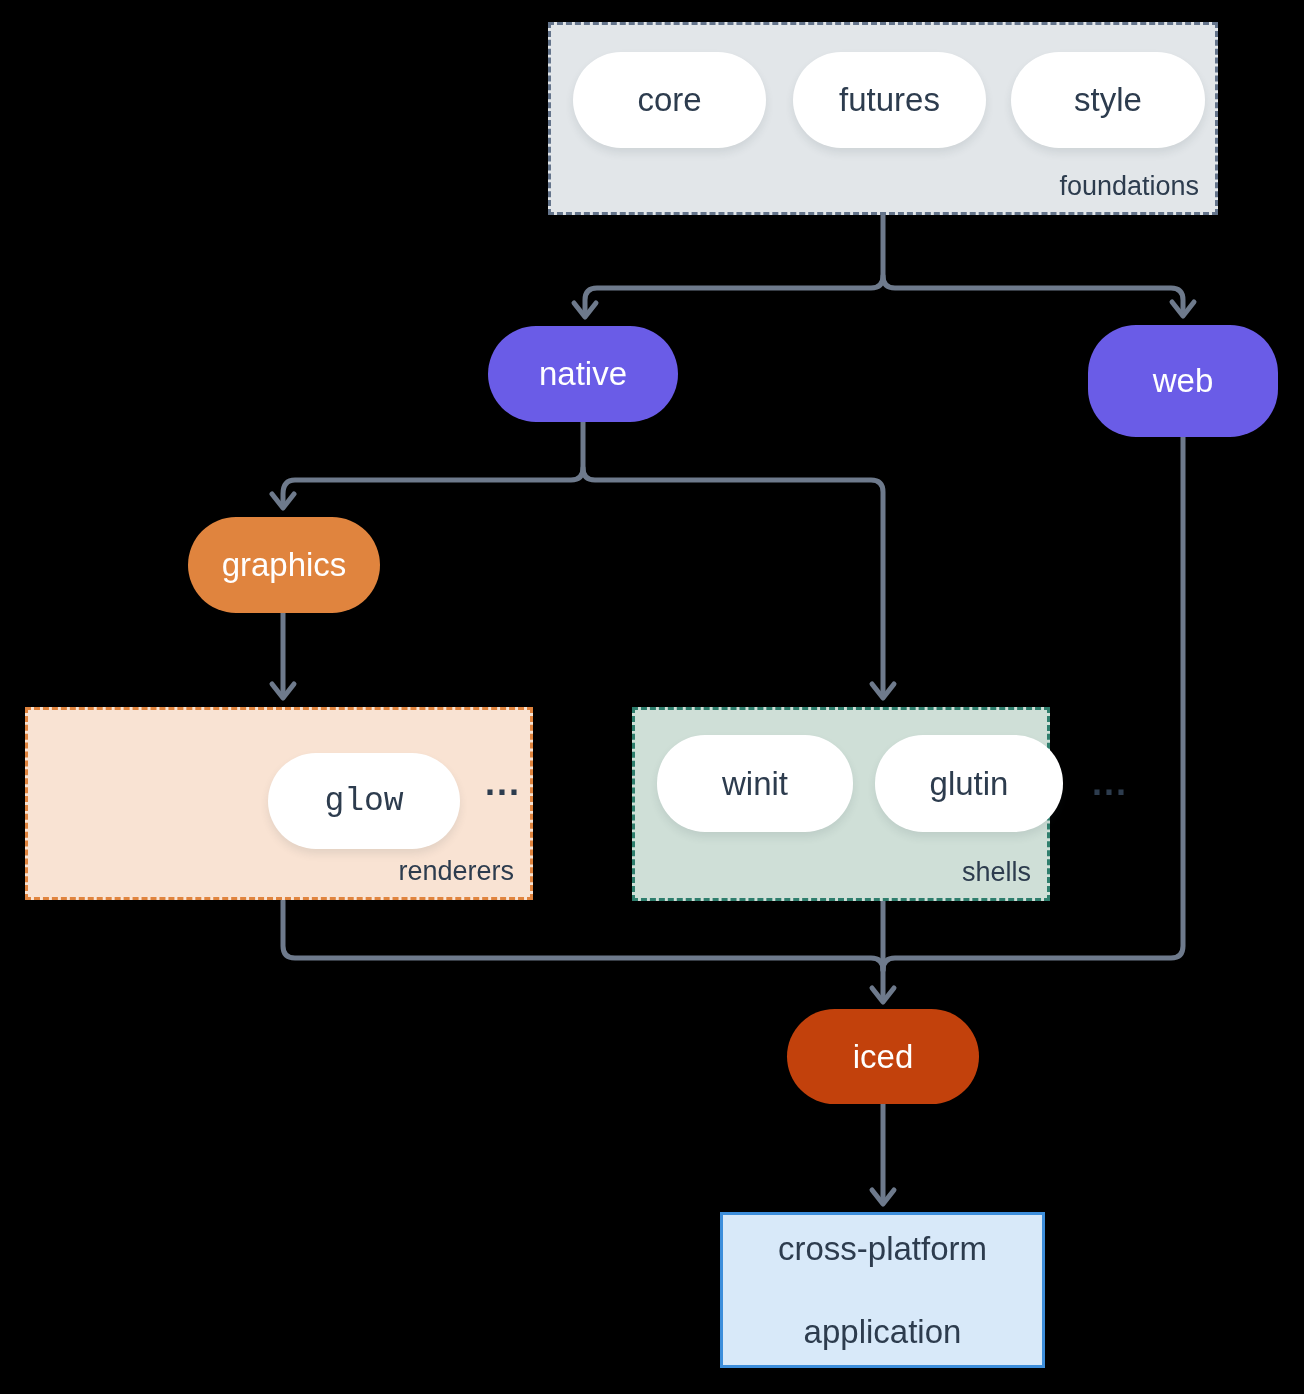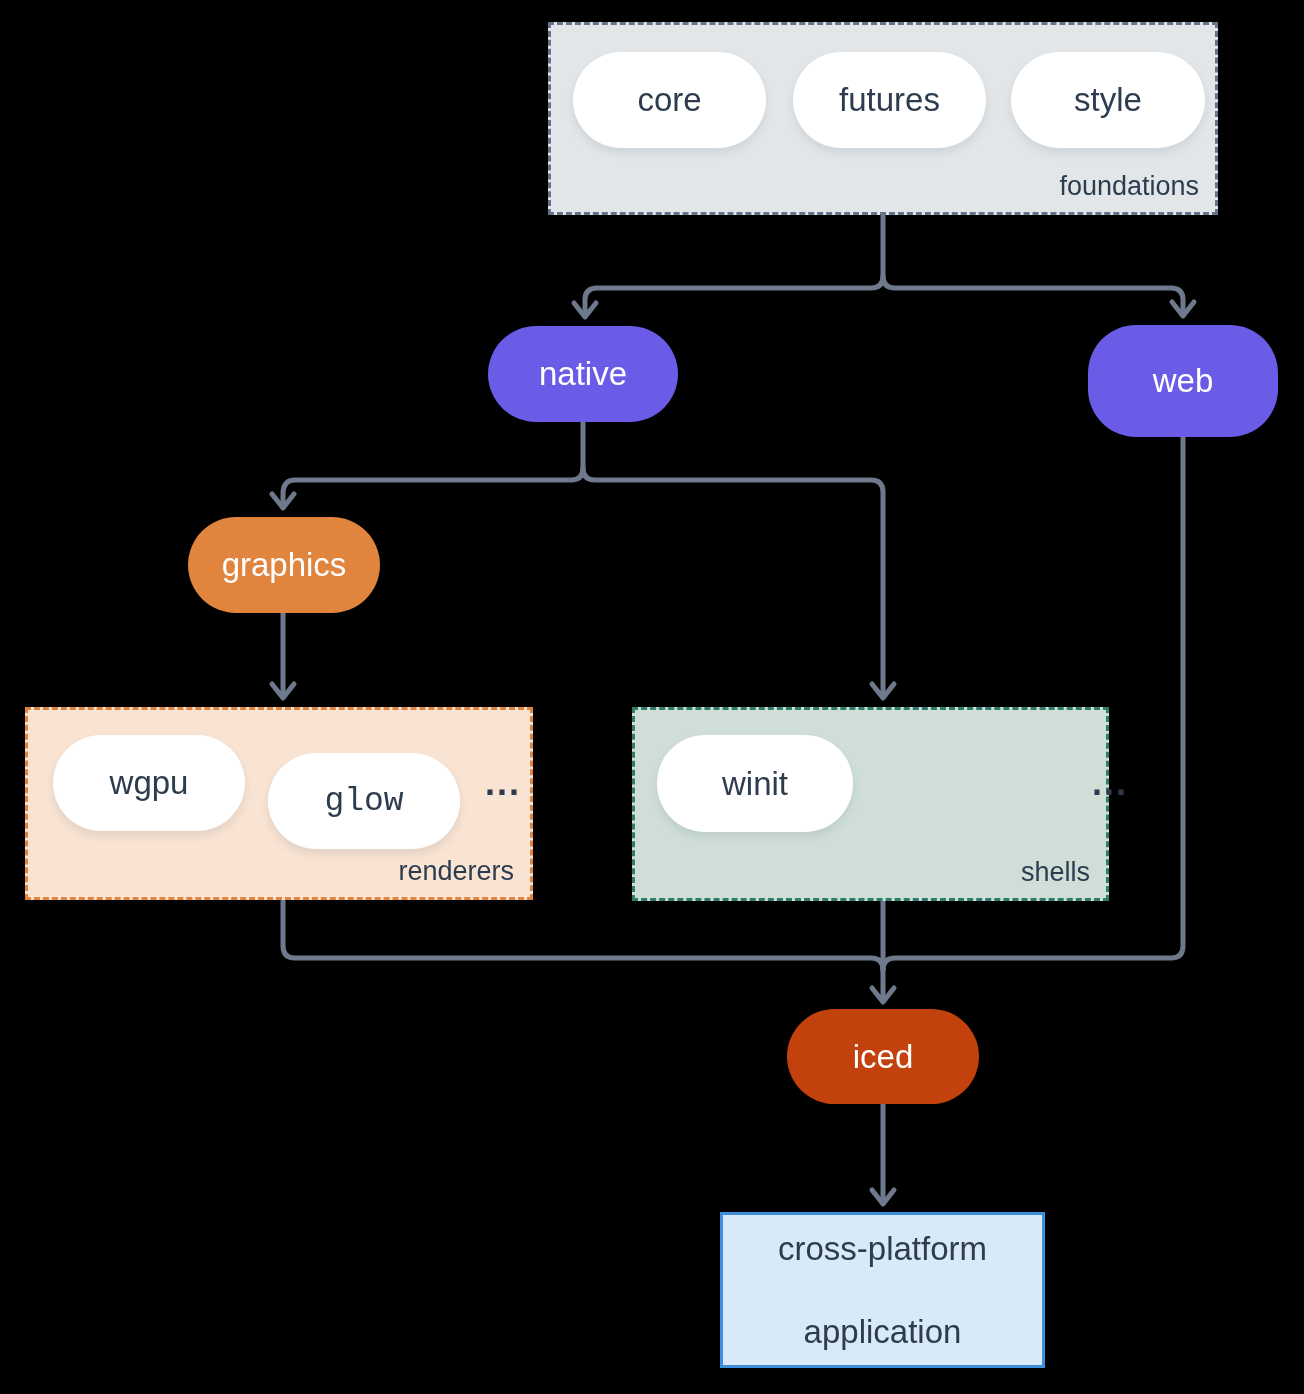--- a/index.html
+++ b/index.html
@@ -40,21 +40,21 @@
     border-color: #64748b;
   }
   .group-renderers {
     left: 25px; top: 707px;
     width: 508px; height: 193px;
     background: #f9e3d3;
     border-color: #e0843e;
   }
   .group-shells {
     left: 632px; top: 707px;
-    width: 477px; height: 194px;
+    width: 418px; height: 194px;
     background: #cfdfd7;
     border-color: #2f7e6d;
   }
   .group-label {
     position: absolute;
     right: 16px; bottom: 10px;
     font-size: 27px;
     color: #2d3c4e;
   }
   .pill {
@@ -174,34 +174,34 @@
 
   <div class="pill pill-purple node-web">
     <span>web</span>
   </div>
 
   <div class="pill pill-orange node-graphics">
     <span>graphics</span>
   </div>
 
   <div class="group-box group-renderers">
-    <div class="pill pill-white pill-wgpu">
-      <span>wgpu</span>
-    </div>
     <div class="pill pill-white pill-glow">
       <span>glow</span>
     </div>
     <span class="ellipsis">...</span>
     <span class="group-label">renderers</span>
   </div>
 
   <div class="group-box group-shells">
     <div class="pill pill-white pill-winit">
       <span>winit</span>
     </div>
+    <div class="pill pill-white pill-glutin">
+      <span>glutin</span>
+    </div>
     <span class="ellipsis">...</span>
     <span class="group-label">shells</span>
   </div>
 
   <div class="pill pill-blue node-iced">
     <span>iced</span>
   </div>
 
   <div class="app-box">
     <span>cross-platform</span>

